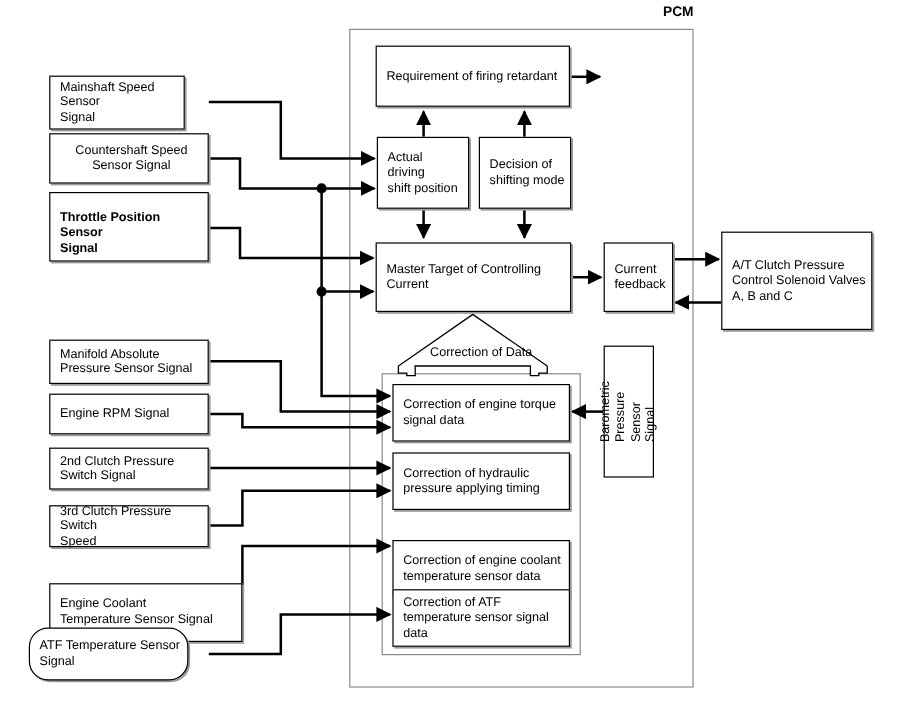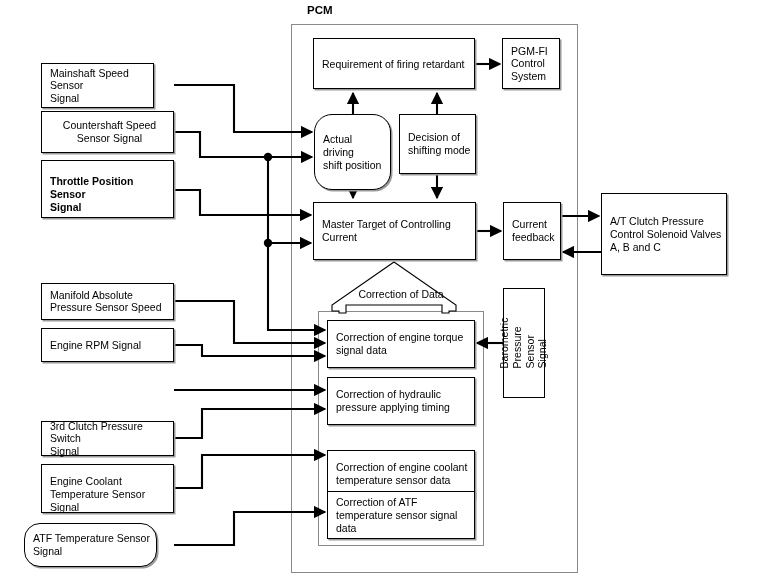--- a/index.html
+++ b/index.html
@@ -99,75 +99,74 @@
     color:#000;
     z-index:6;
   }
 </style>
 </head>
 <body>
 
 <div id="stage">
 
   <div id="pcm-container" style="left:291px;top:24px;width:287px;height:549px;"></div>
-  <div id="pcm-title" style="left:307px;top:4px;width:287px;text-align:left;">PCM</div>
+  <div id="pcm-title" style="left:291px;top:4px;width:287px;text-align:right;">PCM</div>
 
   <div id="correction-group" style="left:318px;top:311px;width:166px;height:235px;"></div>
 
   <div class="box shadow mid" style="left:41px;top:63px;width:113px;height:45px;">
     <span class="t">Mainshaft Speed Sensor
 Signal</span>
   </div>
 
   <div class="box shadow mid" style="left:41px;top:111px;width:133px;height:42px;text-align:center;">
     <span class="t">Countershaft Speed
 Sensor Signal</span>
   </div>
 
   <div class="box shadow" style="left:41px;top:160px;width:133px;height:58px;font-weight:bold;">
     <span class="t" style="top:14px;">Throttle Position Sensor
 Signal</span>
   </div>
 
   <div class="box shadow mid" style="left:41px;top:283px;width:133px;height:37px;">
     <span class="t">Manifold Absolute
-Pressure Sensor Speed</span>
+Pressure Sensor Signal</span>
   </div>
 
   <div class="box shadow mid" style="left:41px;top:328px;width:133px;height:34px;">
     <span class="t">Engine RPM Signal</span>
   </div>
 
+  <div class="box shadow mid" style="left:41px;top:373px;width:133px;height:35px;">
+    <span class="t">2nd Clutch Pressure
+Switch Signal</span>
+  </div>
 
   <div class="box shadow mid" style="left:41px;top:421px;width:133px;height:35px;">
     <span class="t">3rd Clutch Pressure Switch
-Signal</span>
-  </div>
-
-  <div class="box shadow" style="left:41px;top:464px;width:133px;height:49px;">
+Speed</span>
+  </div>
+
+  <div class="box shadow" style="left:41px;top:486px;width:161px;height:49px;">
     <span class="t" style="top:10px;">Engine Coolant
 Temperature Sensor Signal</span>
   </div>
 
   <div class="box shadow mid" style="left:24px;top:523px;width:133px;height:44px;border-radius:16px;">
     <span class="t">ATF Temperature Sensor
 Signal</span>
   </div>
 
   <div class="box shadow mid" style="left:313px;top:38px;width:162px;height:51px;">
     <span class="t">Requirement of firing retardant</span>
   </div>
 
-  <div class="box shadow mid" style="left:502px;top:38px;width:58px;height:51px;">
-    <span class="t">PGM-FI
-Control
-System</span>
-  </div>
-
-  <div class="box shadow mid" style="left:314px;top:114px;width:77px;height:76px;border-radius:18px;">
+
+  <div class="box shadow mid" style="left:314px;top:114px;width:77px;height:60px;">
     <span class="t">Actual driving
 shift position</span>
   </div>
 
   <div class="box shadow mid" style="left:399px;top:114px;width:77px;height:60px;">
     <span class="t">Decision of
 shifting mode</span>
   </div>
 
   <div class="box shadow mid" style="left:313px;top:202px;width:163px;height:58px;">

